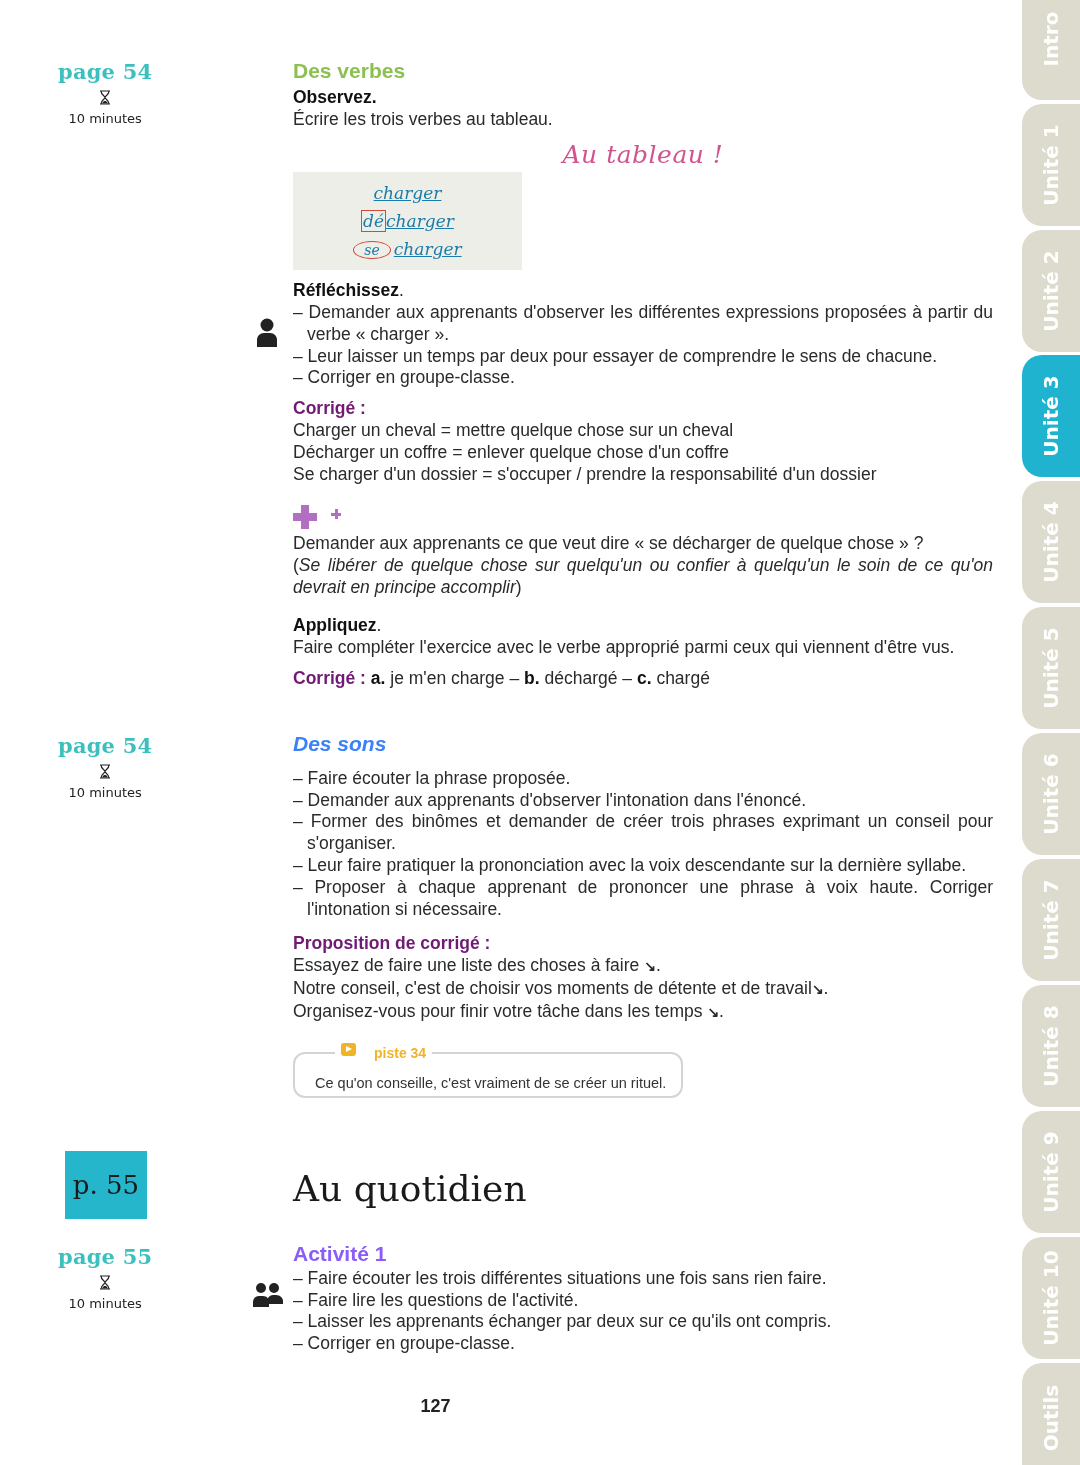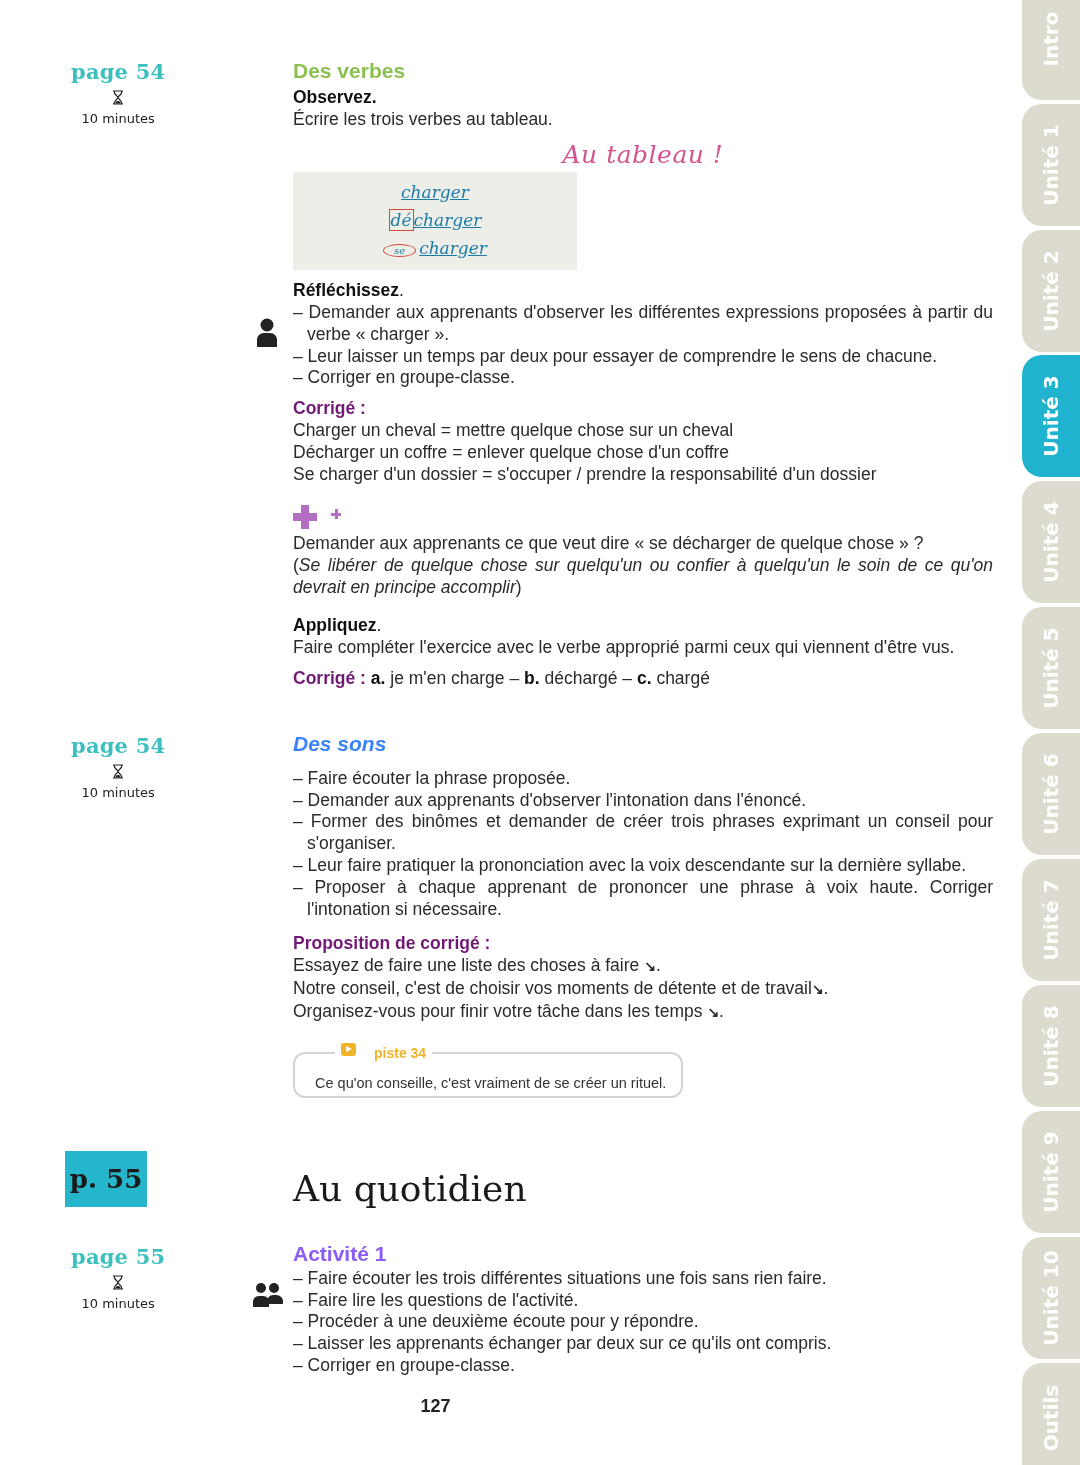--- a/index.html
+++ b/index.html
@@ -1,60 +1,60 @@
 <!DOCTYPE html>
 <html><head>
 <meta charset="utf-8">
 <style>
   * { box-sizing: border-box; margin: 0; padding: 0; }
   html, body { width: 1080px; height: 1465px; background: #ffffff; overflow: hidden; }
   body { position: relative; font-family: "Liberation Sans", sans-serif; color: #222; }
 
-  .left-meta { position: absolute; left: 71px; text-align: center; }
+  .left-meta { position: absolute; left: 58px; text-align: center; }
   .page-ref { font-family: "DejaVu Serif", serif; font-weight: bold; font-size: 21px; color: #3bbfbf; letter-spacing: 0.2px; }
   .duration { margin-top: 6px; font-family: "DejaVu Sans", sans-serif; font-size: 13px; color: #222; display: flex; align-items: center; gap: 6px; flex-direction: column; }
   .hourglass { width: 12px; height: 15px; display: inline-block; }
 
   .col { position: absolute; left: 293px; width: 700px; font-size: 17.5px; line-height: 21.8px; color: #2a2a2a; }
   .h-green { font-weight: bold; font-size: 21px; color: #8cc152; margin-bottom: 5px; }
   .h-purple { font-weight: bold; font-size: 21px; color: #3b82f6; margin-bottom: 13px; font-style: italic; }
   .h-teal { font-weight: bold; font-size: 21px; color: #8b5cf6; margin-bottom: 3px; }
   .bold { font-weight: bold; color: #111; }
   .pink { font-weight: bold; color: #701a75; }
   .italic { font-style: italic; }
   .dash-list { list-style: none; }
   .dash-list li { padding-left: 14px; text-indent: -14px; text-align: justify; }
   .dash-list li::before { content: "– "; }
 
   .tableau-title { font-family: "DejaVu Serif", serif; font-style: italic; color: #d2548f; font-size: 25px; margin-top: 14px; margin-bottom: 6px; letter-spacing: 0.5px; text-align: center; }
-  .tableau-box { width: 284px; height: 98px; background: #eeeee8; display: flex; flex-direction: column; align-items: center; justify-content: center; gap: 4px; padding-right: 0px; }
+  .tableau-box { width: 229px; height: 98px; background: #eeeee8; display: flex; flex-direction: column; align-items: center; justify-content: center; gap: 4px; padding-right: 0px; }
   .tab-word { font-family: "DejaVu Serif", serif; font-style: italic; color: #1b7ba8; font-size: 17px; line-height: 24px; }
   .tab-word .ul { text-decoration: underline; text-decoration-color: #1b7ba8; }
   .boxed { border: 1.5px solid #d24a3a; padding: 0 1px; text-decoration: none; }
-  .circled { border: 1.5px solid #d24a3a; border-radius: 50%; padding: 0 10px; margin-right: 3px; font-size: 10px; text-decoration: none; }
+  .circled { border: 1.5px solid #d24a3a; border-radius: 50%; padding: 0 10px; margin-right: 3px; font-size: 14px; text-decoration: none; }
 
   .icon-person { position: absolute; }
 
   .plus-row { display: flex; align-items: flex-end; gap: 14px; height: 30px; margin-bottom: 4px; }
   .plus-big { width: 24px; height: 24px; position: relative; }
   .plus-big::before { content: ""; position: absolute; left: 8px; top: 0; width: 8px; height: 24px; background: #b26fc1; }
   .plus-big::after { content: ""; position: absolute; left: 0; top: 8px; width: 24px; height: 8px; background: #b26fc1; }
   .plus-small { width: 10px; height: 10px; position: relative; margin-bottom: 10px; }
   .plus-small::before { content: ""; position: absolute; left: 3.5px; top: 0; width: 3px; height: 10px; background: #b26fc1; }
   .plus-small::after { content: ""; position: absolute; left: 0; top: 3.5px; width: 10px; height: 3px; background: #b26fc1; }
 
   .arrow { font-size: 14px; font-weight: bold; }
 
   .piste-box { position: relative; width: 390px; height: 46px; border: 2px solid #d4d4d4; border-radius: 12px; margin-top: 28px; }
   .piste-label { position: absolute; top: -11px; left: 40px; background: #fff; padding: 0 6px; display: flex; align-items: flex-start; gap: 18px; font-weight: bold; font-size: 14px; color: #f0b429; }
   .play-icon { width: 15px; height: 13px; background: #f0b429; border-radius: 3px; position: relative; display: inline-block; }
   .play-icon::after { content: ""; position: absolute; left: 5px; top: 3px; border-left: 6px solid #fff; border-top: 3.5px solid transparent; border-bottom: 3.5px solid transparent; }
   .piste-text { position: absolute; left: 20px; top: 19px; font-size: 14.5px; color: #333; }
 
-  .p-box { position: absolute; left: 65px; top: 1151px; width: 82px; height: 56px; background: #26b6cc; display: flex; align-items: center; justify-content: center; font-family: "DejaVu Serif", serif; font-weight: bold; font-size: 26px; color: #1a1a1a; }
+  .p-box { position: absolute; left: 65px; top: 1151px; width: 82px; height: 68px; background: #26b6cc; display: flex; align-items: center; justify-content: center; font-family: "DejaVu Serif", serif; font-weight: normal; font-size: 26px; color: #1a1a1a; }
   .section-title { position: absolute; left: 293px; top: 1168px; font-family: "DejaVu Serif", serif; font-size: 36px; color: #1a1a1a; }
 
   .page-number { position: absolute; left: 0; width: 872px; top: 1396px; text-align: center; font-weight: bold; font-size: 18px; color: #222; padding-right: 1px; }
 
   .tabs { position: absolute; right: 0; top: 0; width: 58px; height: 1465px; }
   .tab { position: absolute; right: 0; width: 58px; height: 122px; background: #dcdbcd; border-radius: 20px 0 0 20px; display: flex; align-items: center; justify-content: center; }
   .tab.active { background: #1fb3cf; width: 58px; }
   .tab span { transform: rotate(-90deg); white-space: nowrap; color: #fff; font-weight: bold; font-size: 20px; font-family: "DejaVu Sans", sans-serif; }
   .tab.intro { border-radius: 0 0 0 20px; }
   .tab.outils { border-radius: 20px 0 0 0; }
@@ -176,21 +176,20 @@
       </svg>
     <span>10 minutes</span>
   </div>
 </div>
 
 <div class="col" style="top:1243px;">
   <div class="h-teal">Activité 1</div>
   <ul class="dash-list">
     <li>Faire écouter les trois différentes situations une fois sans rien faire.</li>
     <li>Faire lire les questions de l'activité.</li>
-    <li>Procéder à une deuxième écoute pour y répondre.</li>
     <li>Laisser les apprenants échanger par deux sur ce qu'ils ont compris.</li>
     <li>Corriger en groupe-classe.</li>
   </ul>
 </div>
 
 <svg class="icon-person" style="left:252px; top:1282px;" width="32" height="26" viewBox="0 0 32 26">
   <circle cx="9" cy="6" r="5" fill="#222"></circle>
   <circle cx="22" cy="6" r="5" fill="#222"></circle>
   <path d="M1 25v-5c0-3 2-6 6-6h4c4 0 6 3 6 6v5z" fill="#222"></path>
   <path d="M15 22v-3c0-3 3-6 6-6h3c4 0 7 3 7 6v3z" fill="#222"></path>

